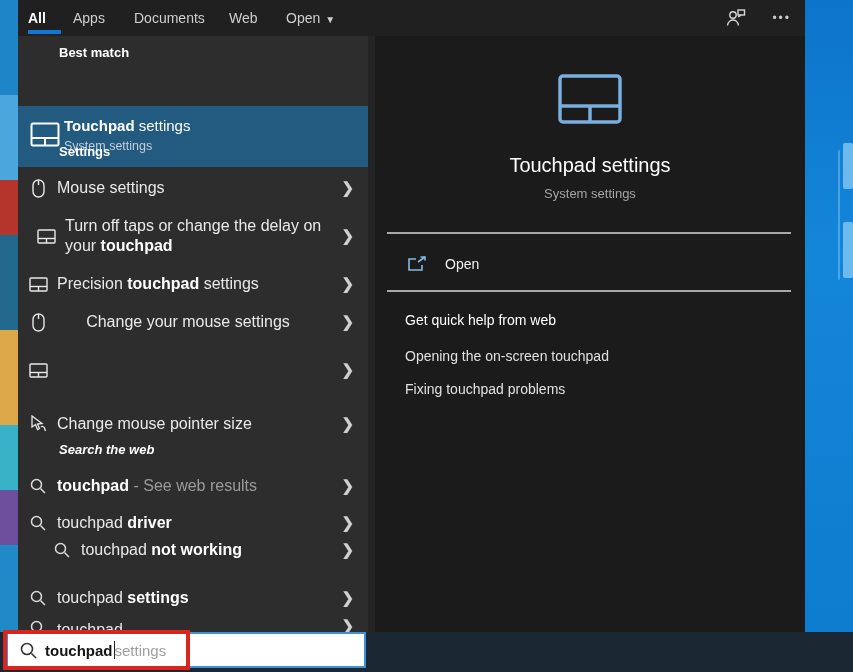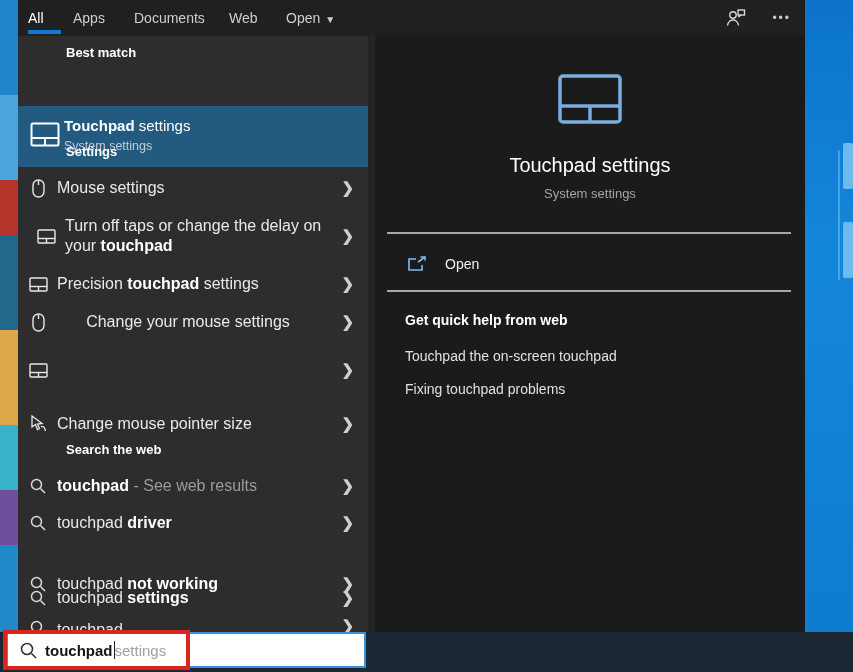--- a/index.html
+++ b/index.html
@@ -8,32 +8,32 @@
   #screen { position:absolute; inset:0; width:853px; height:672px; background:#111; }
 
   
   .dstrip { position:absolute; }
   #desktop-right { left:805px; top:0; width:48px; height:632px; background:linear-gradient(180deg,#0c74ca,#1486da 40%,#0e7ccf); }
   .logo-pane { position:absolute; background:#7ec3ef; border-radius:2px; opacity:.85; }
 
   
   #topbar { position:absolute; left:18px; top:0; width:787px; height:36px; background:#202020; }
   .tab { position:absolute; top:0; height:36px; line-height:36px; font-size:14px; color:#cfcfcf; cursor:default; }
-  .tab.active { color:#ffffff; font-weight:400; }
+  .tab.active { color:#ffffff; font-weight:700; }
   #tab-underline { position:absolute; height:4px; background:var(--accent); top:30px; }
   .tri { font-size:10px; color:#cfcfcf; margin-left:5px; }
   #topbar-icons { position:absolute; right:14px; top:0; height:36px; display:flex; align-items:center; gap:26px; }
   .dots { color:#cccccc; font-size:12px; letter-spacing:2px; }
 
   
   #left-list { position:absolute; left:18px; top:36px; width:350px; height:596px; background:#2d2d2d; }
   #divider-v { position:absolute; left:368px; top:36px; width:7px; height:596px; background:#242424; }
   #right-pane { position:absolute; left:375px; top:36px; width:430px; height:596px; background:#1b1b1b; }
 
-  .sec-header { position:absolute; left:10px; color:#ffffff; font-size:13px; font-weight:700;padding-left:38px; }
+  .sec-header { position:absolute; left:3px; color:#ffffff; font-size:13px; font-weight:700;padding-left:38px; }
 
   .row { position:absolute; left:0; width:350px; display:flex; align-items:center; cursor:default; }
   .row .ric { width:22px; display:flex; justify-content:center; margin-left:9px; flex:0 0 22px; }
   .row .rtext { margin-left:8px; font-size:16px; color:#e9e9e9; line-height:20px; width:262px; }
   .row .rtext b { color:#ffffff; }
   .row .gray { color:#9b9b9b; }
   .chev { position:absolute; right:14px; color:#cfcfcf; font-size:15px; font-weight:700; top:50%; transform:translateY(-50%); }
 
   #best-match-row { position:absolute; left:0; top:70px; width:350px; height:61px; background:var(--highlight); cursor:default; }
   #bm-title { position:absolute; left:46px; top:11px; font-size:15px; color:#ffffff; }
@@ -41,21 +41,21 @@
   #bm-sub { position:absolute; left:46px; top:33px; font-size:12.5px; color:#c3ced8; }
 
   .clip-row { overflow:hidden; }
 
   
   #pv-title { position:absolute; left:0; width:430px; top:118px; text-align:center; color:#ffffff; font-size:20px; }
   #pv-sub { position:absolute; left:0; width:430px; top:150px; text-align:center; color:#a5a5a5; font-size:13px; }
   .hdiv { position:absolute; left:12px; width:404px; height:1.6px; background:#a8a8a8; }
   #open-row { position:absolute; left:0; top:202px; width:430px; height:52px; display:flex; align-items:center; cursor:default; }
   #open-row .lbl { color:#f0f0f0; font-size:14px; margin-left:18px; }
-  #help-header { position:absolute; left:30px; top:276px; color:#ffffff; font-weight:700; font-size:14px; }
+  #help-header { position:absolute; left:30px; top:276px; color:#ffffff; font-weight:400; font-size:14px; }
   .help-item { position:absolute; left:30px; color:#e0e0e0; font-size:14px; cursor:default; }
 
   
   #taskbar { position:absolute; left:0; top:632px; width:853px; height:40px; background:#1b2834; }
   #searchbox { position:absolute; left:6px; top:632px; width:360px; height:36px; background:#ffffff; border:2px solid #3f8fd9; display:flex; align-items:center; z-index:4; }
   #searchbox .q { font-size:15px; color:#151515; font-weight:600; margin-left:8px; }
   #searchbox .caret { width:1px; height:18px; background:#222; margin-left:1px; }
   #searchbox .sugg { font-size:15px; color:#9f9f9f; }
   #annotation-box { position:absolute; left:3px; top:630px; width:187px; height:40px; border:4px solid #da251d; z-index:6; pointer-events:none; }
 
@@ -184,21 +184,21 @@
       <span class="ric">
         <svg width="17" height="18" viewBox="0 0 17 18" fill="none" stroke="#e8e8e8" stroke-width="1.3">
           <path d="M2 1 L2 12 L5.5 9.5 L7.5 14.5 L9.5 13.5 L7.5 9 L12 8.5 Z"></path>
           <path d="M11 12 C12 11 14 11.5 14.5 13 L15.5 16"></path>
         </svg>
       </span>
       <span class="rtext"><span>Change mouse pointer size</span><b></b><span></span></span>
       <span class="chev">❯</span>
     </div>
 
-    <div class="sec-header" style="top:406px;">Search the web</div>
+    <div class="sec-header" style="top:406px;font-style:italic;">Search the web</div>
 
     <div class="row" style="top:431px;height:37px;">
       <span class="ric">
         <svg width="16" height="16" viewBox="0 0 16 16" fill="none" stroke="#dcdcdc" stroke-width="1.5">
           <circle cx="6.5" cy="6.5" r="5"></circle>
             <line x1="10.5" y1="10.5" x2="15" y2="15"></line>
         </svg>
       </span>
       <span class="rtext"><span></span><b>touchpad</b><span class="gray"> - See web results</span></span>
       <span class="chev">❯</span>
@@ -208,21 +208,21 @@
       <span class="ric">
         <svg width="16" height="16" viewBox="0 0 16 16" fill="none" stroke="#dcdcdc" stroke-width="1.5">
           <circle cx="6.5" cy="6.5" r="5"></circle>
             <line x1="10.5" y1="10.5" x2="15" y2="15"></line>
         </svg>
       </span>
       <span class="rtext"><span>touchpad </span><b>driver</b><span class="gray"></span></span>
       <span class="chev">❯</span>
     </div>
 
-    <div class="row" style="top:529px;height:38px;">
+    <div class="row" style="top:495px;height:38px;padding-left:24px;">
       <span class="ric">
         <svg width="16" height="16" viewBox="0 0 16 16" fill="none" stroke="#dcdcdc" stroke-width="1.5">
           <circle cx="6.5" cy="6.5" r="5"></circle>
             <line x1="10.5" y1="10.5" x2="15" y2="15"></line>
         </svg>
       </span>
       <span class="rtext"><span>touchpad </span><b>not working</b><span class="gray"></span></span>
       <span class="chev">❯</span>
     </div>
 
@@ -271,21 +271,21 @@
           <path d="M11 6 L18 1"></path>
           <path d="M13.5 1 H18 V4.5"></path>
         </svg>
       </span>
       <span class="lbl">Open</span>
     </div>
 
     <div class="hdiv" style="top:254px;"></div>
 
     <div id="help-header">Get quick help from web</div>
-    <div class="help-item" style="top:312px;">Touchpad the on-screen touchpad</div>
+    <div class="help-item" style="top:312px;">Opening the on-screen touchpad</div>
     <div class="help-item" style="top:345px;">Fixing touchpad problems</div>
   </div>
 
   <div id="taskbar">
     
     
     
     
     
     

